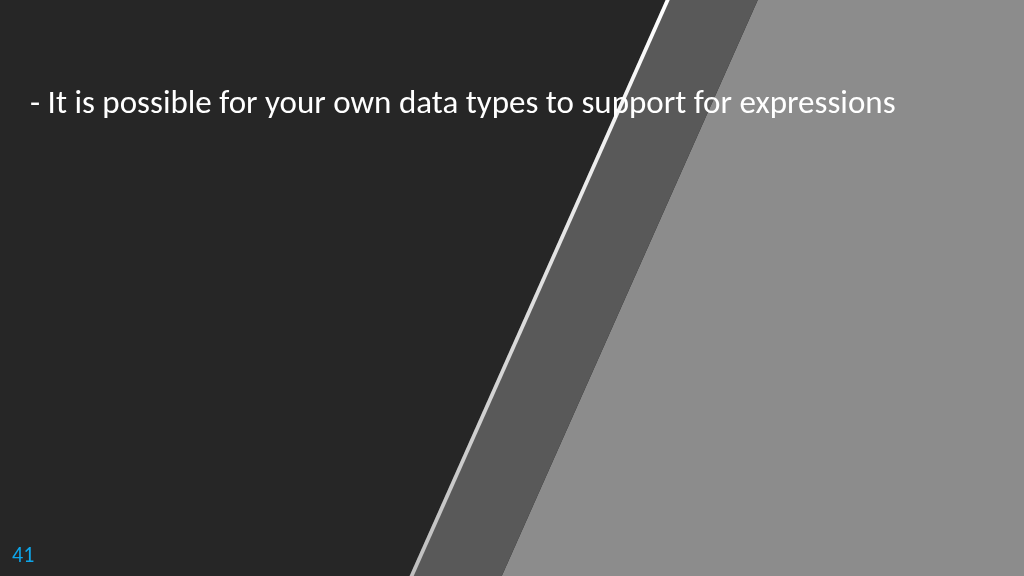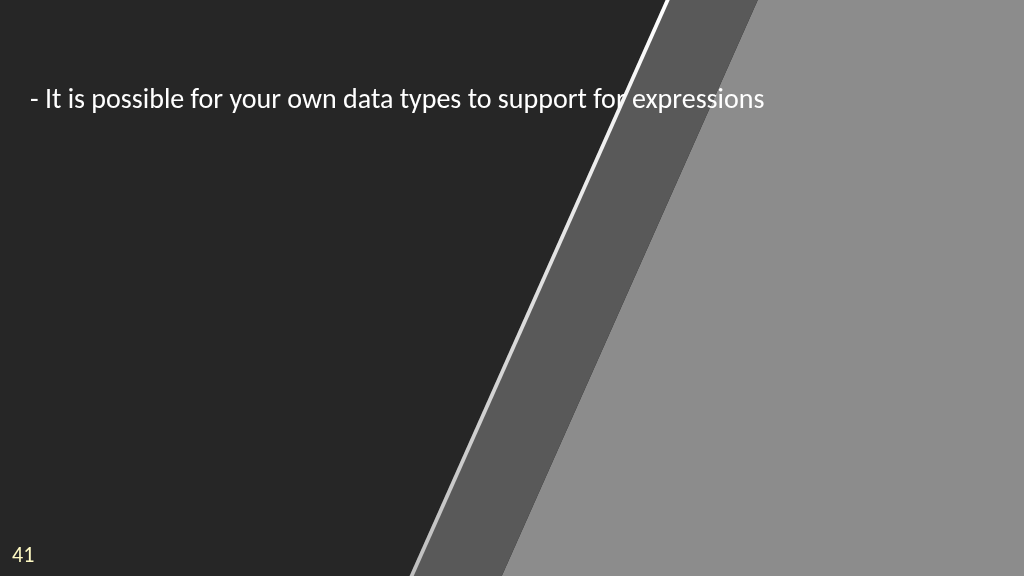--- a/index.html
+++ b/index.html
@@ -43,32 +43,32 @@
       height: 100%;
       z-index: 3;
       background: linear-gradient(to bottom, #ffffff, #bfbfbf);
       clip-path: polygon(65% 0, 65.4% 0, 40.4% 100%, 40% 100%);
     }
     .content {
       position: relative;
       z-index: 4;
       padding: 80px 30px 0 30px;
       color: #ffffff;
-      font-size: 28px;
+      font-size: 33px;
       line-height: 1.35;
       font-weight: 400;
     }
     .bullet {
       margin-bottom: 60px;
     }
     .page-number {
       position: absolute;
       bottom: 8px;
       left: 12px;
-      color: #fef9c3;
+      color: #0ea5e9;
       font-size: 22px;
       z-index: 5;
     }
   </style>
 </head>
 <body>
 
 <div class="bg-light"></div>
 <div class="bg-mid"></div>
 <div class="accent-line"></div>

